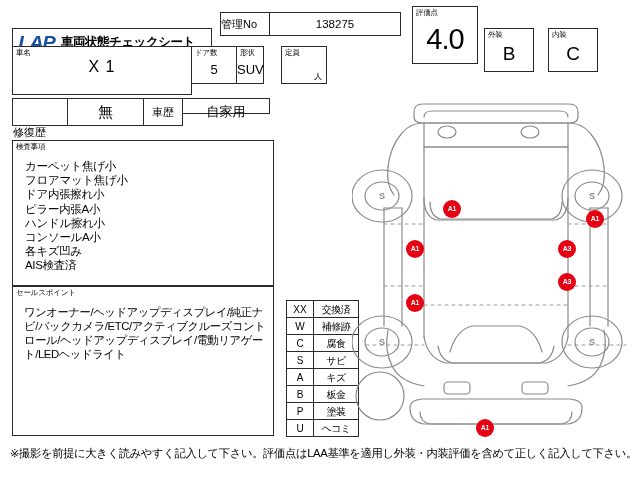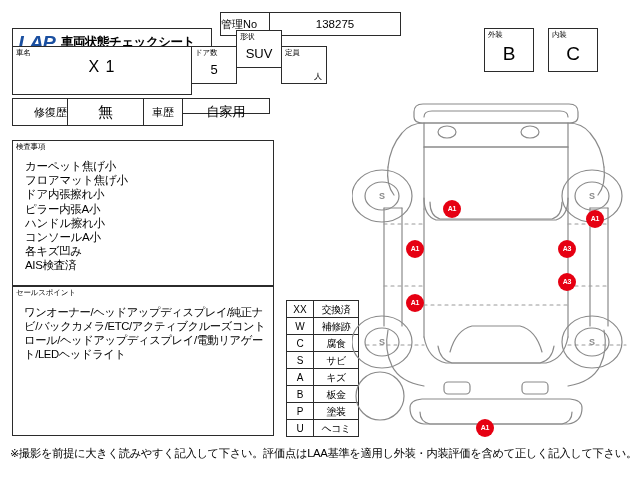--- a/index.html
+++ b/index.html
@@ -84,28 +84,28 @@
   }
   #gaisou-box { left: 484px; top: 28px; width: 50px; height: 44px; }
   #naisou-box { left: 548px; top: 28px; width: 50px; height: 44px; }
   .grade-val { top: 14px; font-size: 19px; }
 
   
   #name-box  { left: 12px; top: 46px; width: 180px; height: 49px; }
   #name-val  { top: 11px; font-size: 16px; letter-spacing: 1px; }
   #doors-box { left: 191px; top: 46px; width: 46px; height: 38px; }
   #doors-val { top: 15px; font-size: 13px; }
-  #shape-box { left: 236px; top: 30px; width: 46px; height: 38px; }
+  #shape-box { left: 236px; top: 46px; width: 28px; height: 38px; }
   #shape-val { top: 15px; font-size: 13px; }
   #cap-box   { left: 281px; top: 46px; width: 46px; height: 38px; }
   #cap-unit  { position: absolute; right: 4px; bottom: 1px; font-size: 8px; }
 
   
   #rep-label-box { left: 12px; top: 98px; width: 56px; height: 28px; }
-  #rep-label { width: 100%; text-align: right; font-size: 11px; line-height: 26px; }
+  #rep-label { width: 100%; text-align: left; font-size: 11px; line-height: 26px; margin-top: 20px; }
   #rep-val-box { left: 67px; top: 98px; width: 77px; height: 28px; }
   #rep-val { width: 100%; text-align: center; font-size: 15px; line-height: 26px; }
   #hist-label-box { left: 143px; top: 98px; width: 40px; height: 28px; }
   #hist-label { width: 100%; text-align: center; font-size: 11px; line-height: 26px; }
   #hist-val-box { left: 182px; top: 98px; width: 88px; height: 16px; }
   #hist-val { width: 100%; text-align: center; font-size: 13px; line-height: 26px; }
 
   
   #insp-box { left: 12px; top: 140px; width: 262px; height: 146px; }
   #insp-list {
@@ -185,20 +185,24 @@
     <span id="sheet-title">車両状態チェックシート</span>
   </div>
 
   <div class="box" id="kanri-label-box">
     <div id="kanri-label">管理No</div>
   </div>
   <div class="box" id="kanri-value-box">
     <div id="kanri-value">138275</div>
   </div>
 
+  <div class="box" id="score-box">
+    <div class="cap">評価点</div>
+    <div class="ctr" id="score-value">4.0</div>
+  </div>
 
   <div class="box" id="gaisou-box">
     <div class="cap">外装</div>
     <div class="ctr grade-val">B</div>
   </div>
 
   <div class="box" id="naisou-box">
     <div class="cap">内装</div>
     <div class="ctr grade-val">C</div>
   </div>

